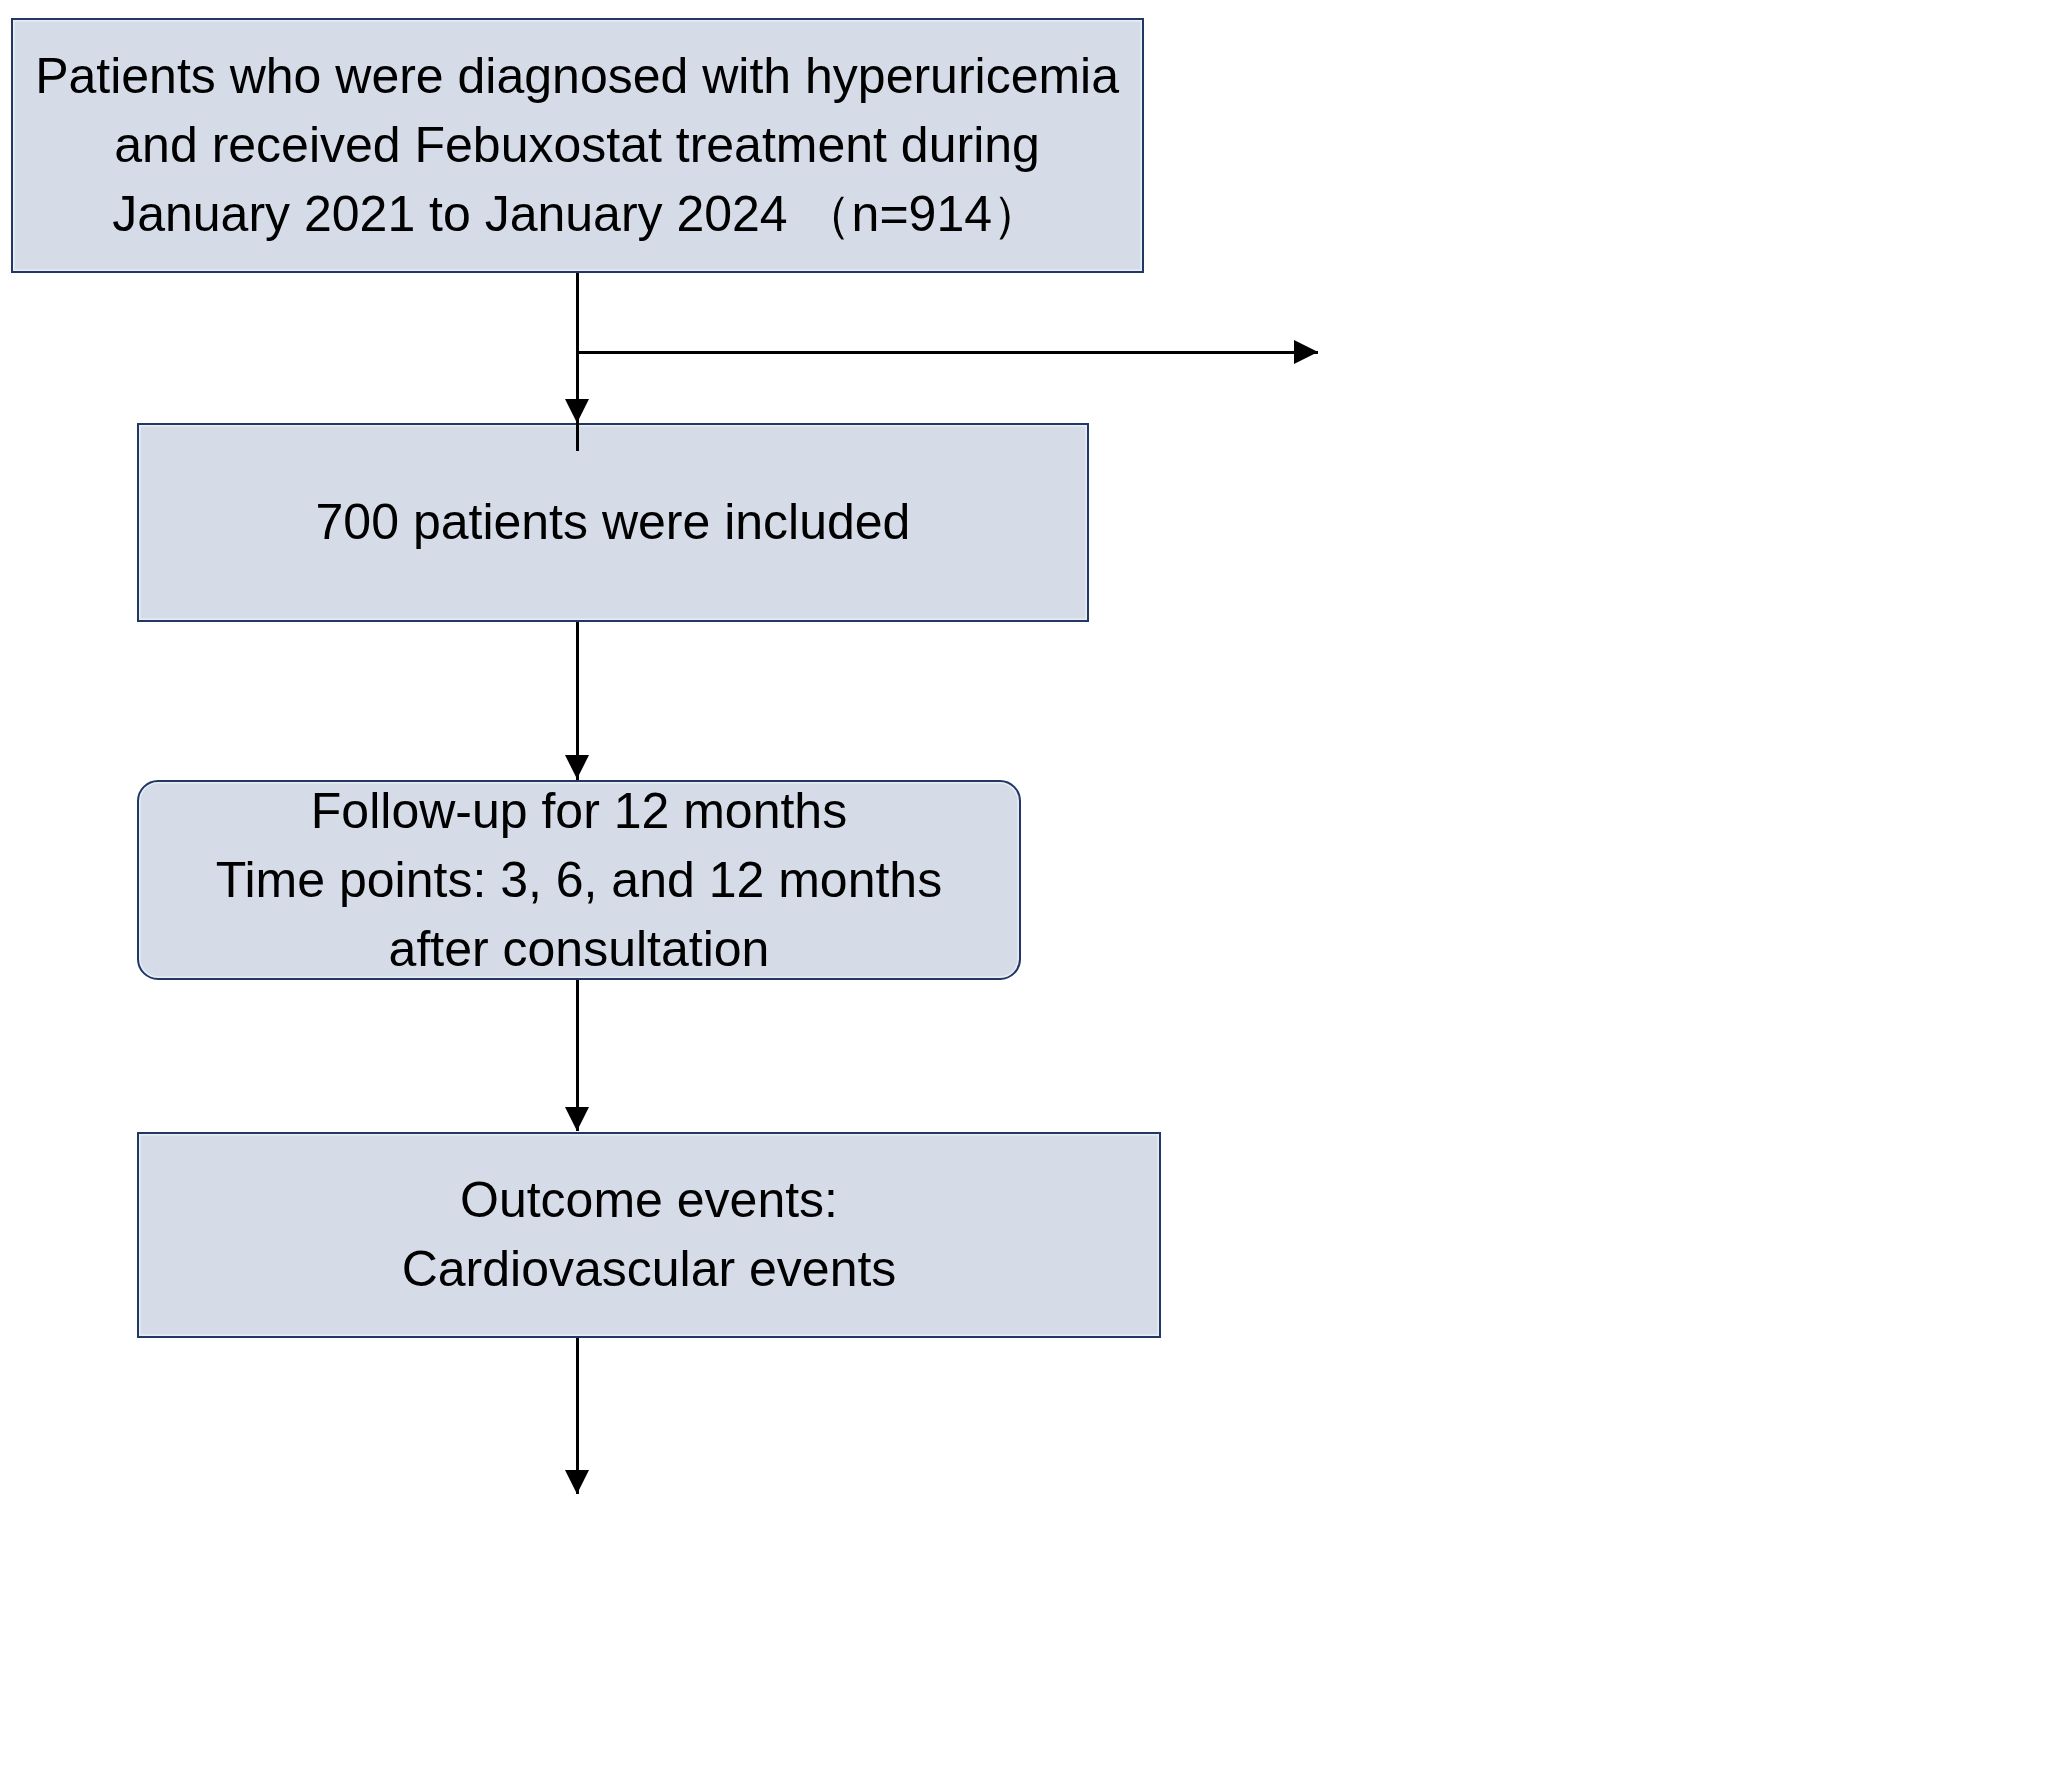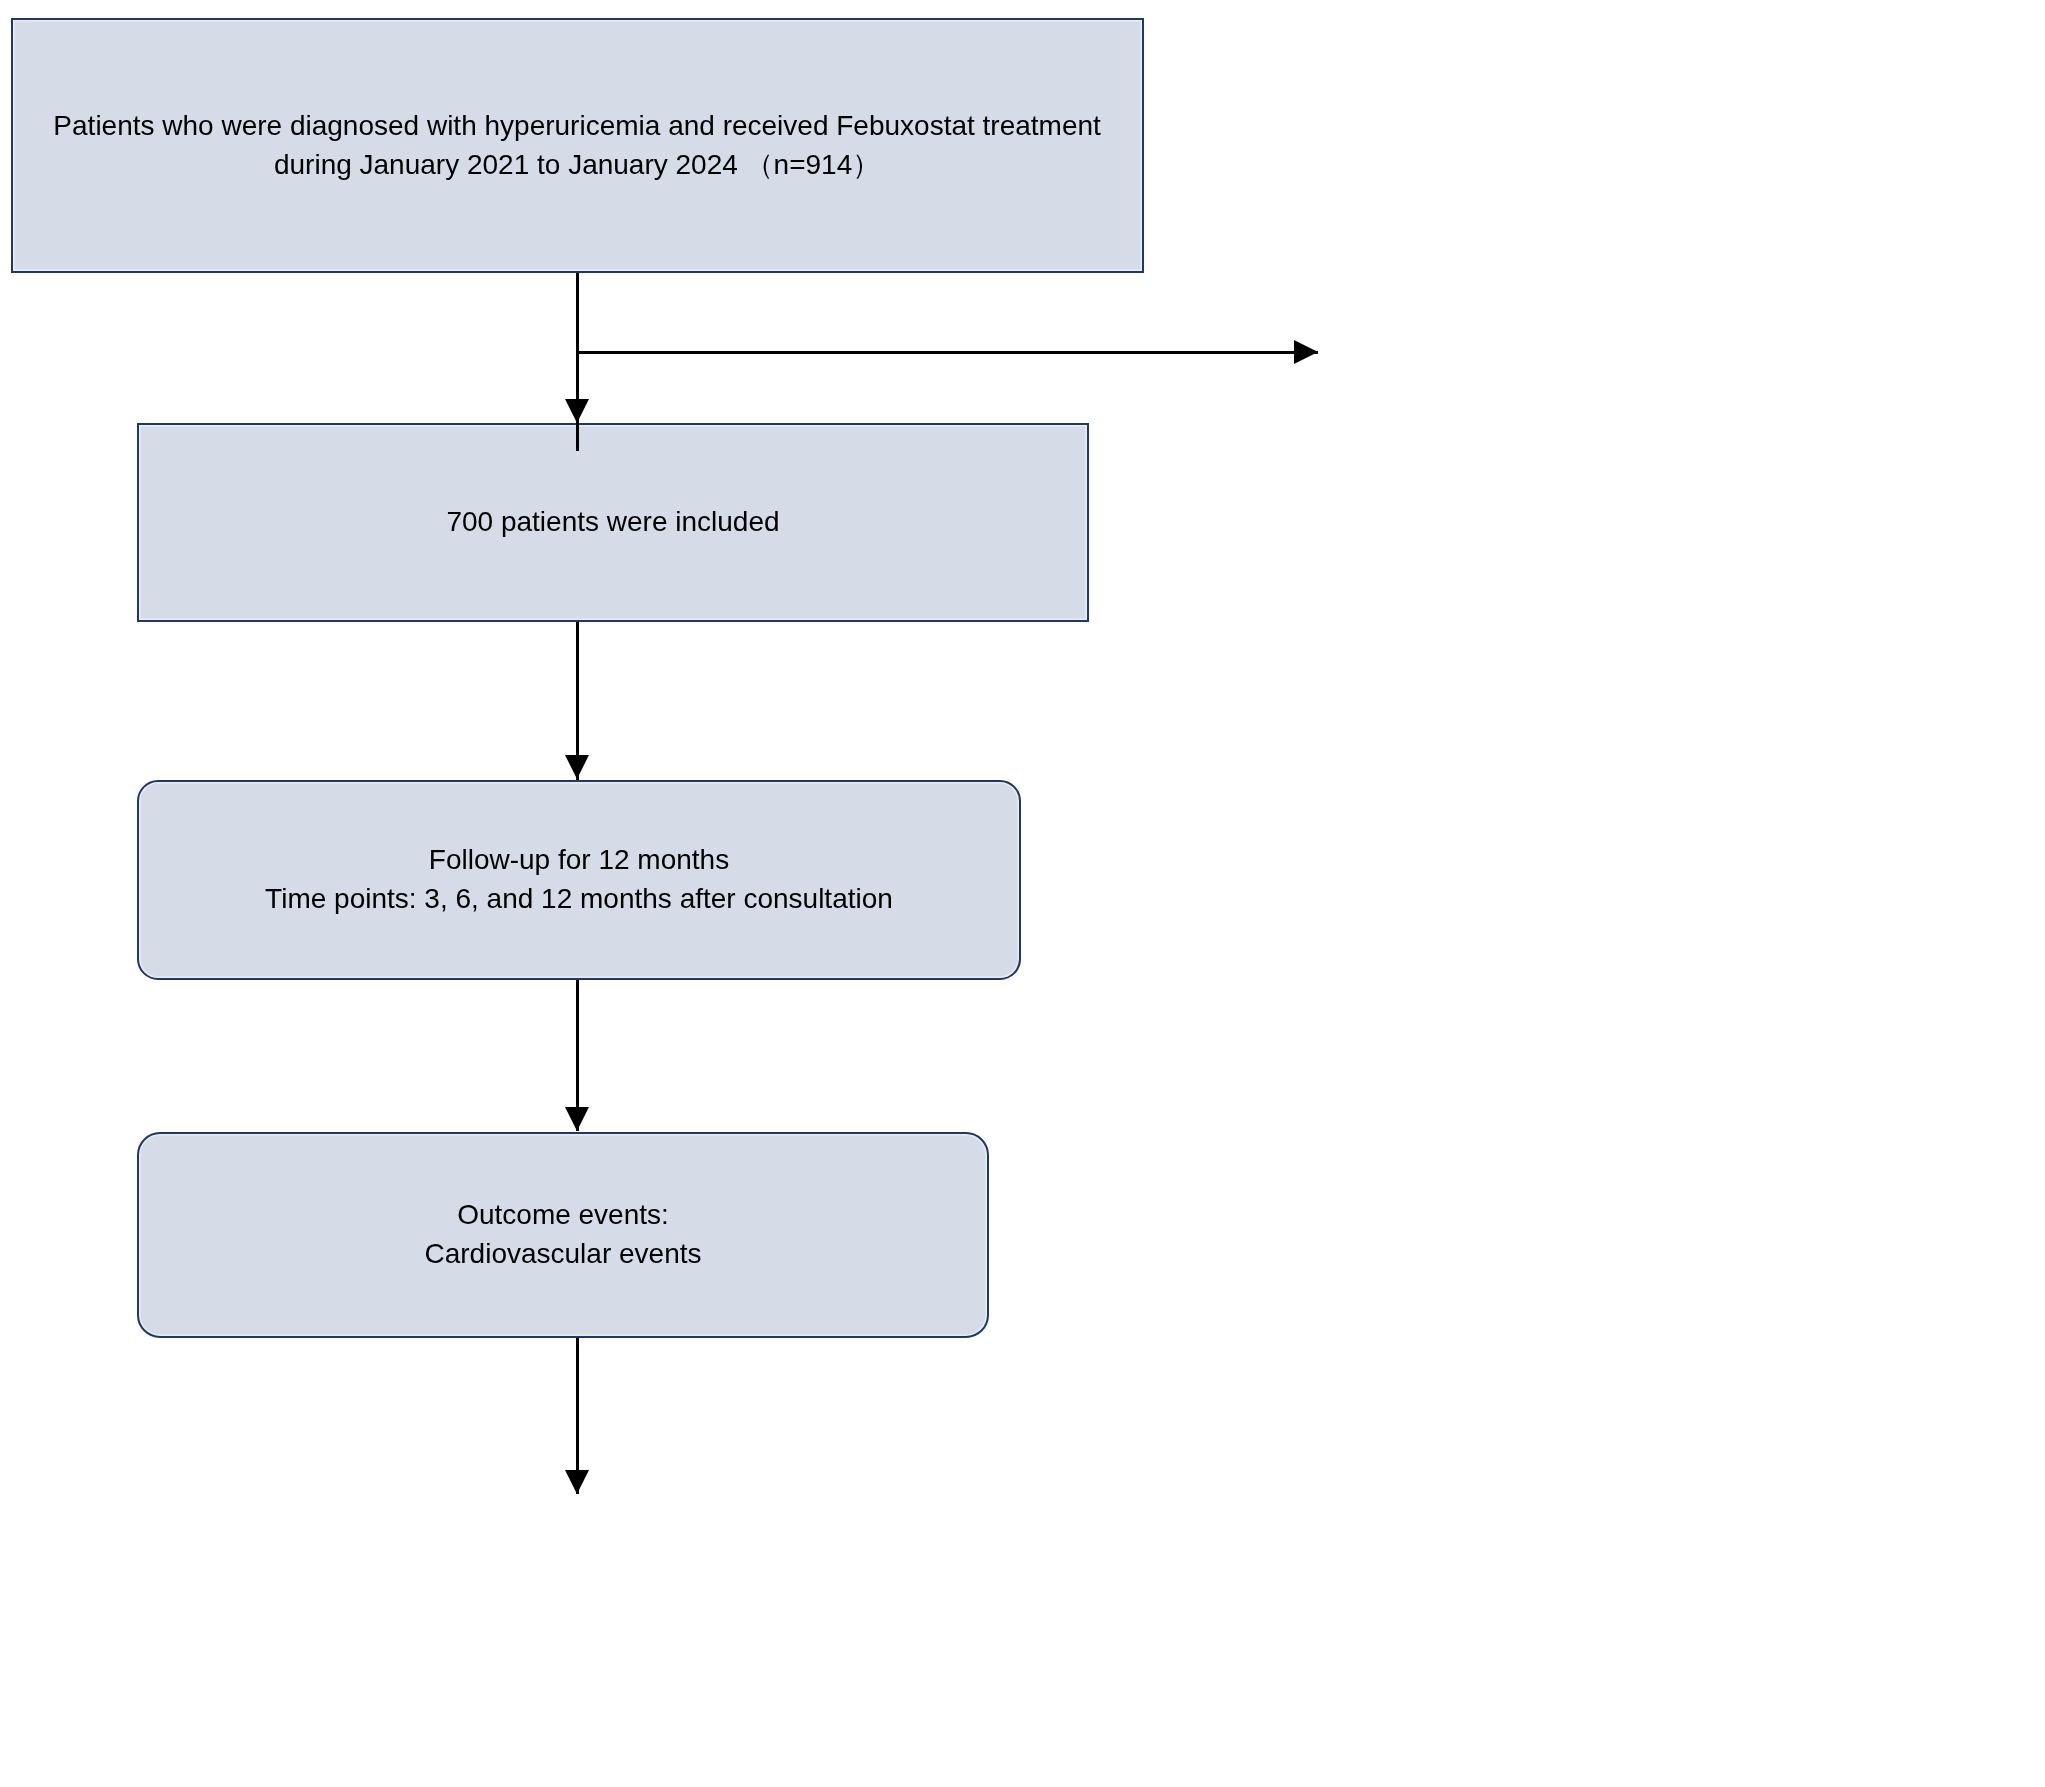--- a/index.html
+++ b/index.html
@@ -22,37 +22,37 @@
     border: 2.5px solid #1f3864;
     box-shadow: inset 0 0 0 1.6px #e8edf5;
     display: flex;
     align-items: center;
     justify-content: center;
     color: #000000;
   }
   .boxtext {
     width: 100%;
     text-align: center;
-    font-size: 28px;
+    font-size: 50px;
     line-height: 1.38;
     white-space: pre-line;
     padding: 0 21px;
     box-sizing: border-box;
   }
   .boxtext.left {
     text-align: left;
     padding: 0 11.5px 0 19.6px;
   }
 
   
   #box-enrolled   { left: 10.6px;   top: 18px;   width: 1133px; height: 255px; }
   #box-exclusion  { left: 1318px; top: 88px;  width: 717px;  height: 593px; }
   #box-included   { left: 137px;  top: 423px;  width: 952px; height: 199px; }
   #box-followup   { left: 137px;  top: 780px;  width: 884px; height: 200px; border-radius: 21px; }
-  #box-outcome    { left: 137px;  top: 1132px; width: 852px; height: 206px; border-radius: 23px; }
+  #box-outcome    { left: 137px;  top: 1132px; width: 1024px; height: 206px; }
   #box-statistics { left: 137px;  top: 1494px; width: 884px; height: 282px; }
 
   
   .vline {
     position: absolute;
     width: 2.5px;
     background: #000000;
   }
   .hline {
     position: absolute;

